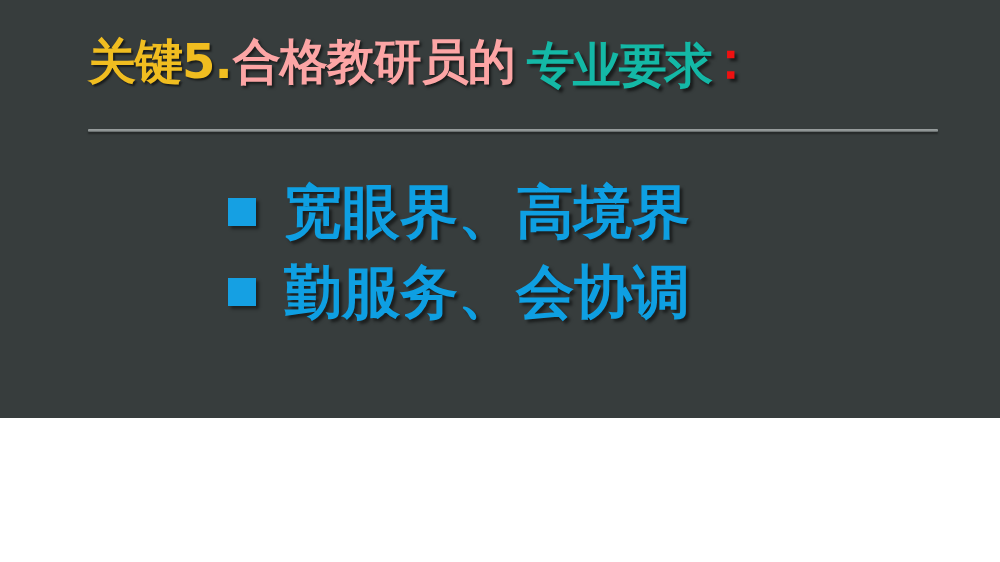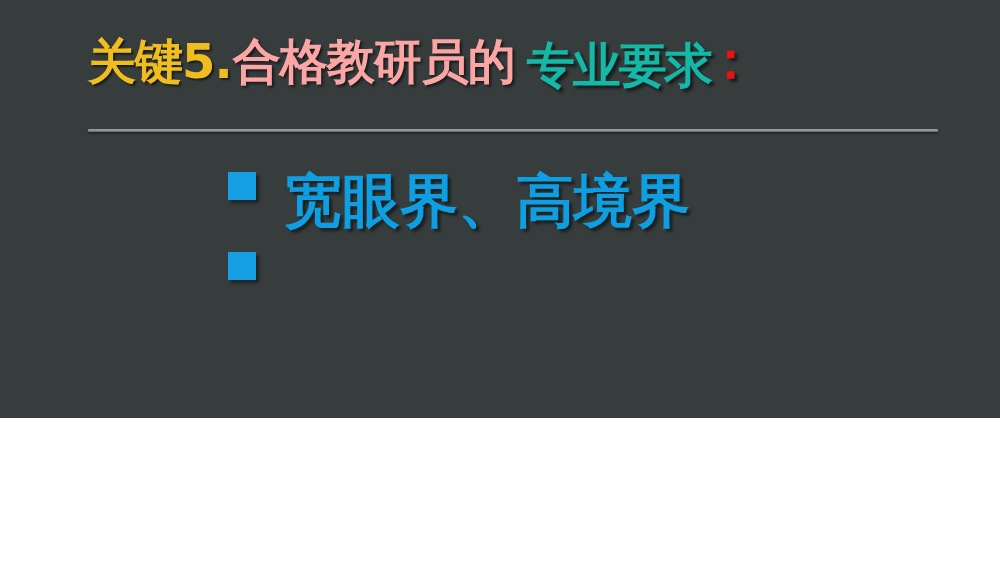--- a/index.html
+++ b/index.html
@@ -91,21 +91,21 @@
   
   #bullet-list {
     position: absolute;
     left: 228px;
     top: 172px;
     width: 720px;
   }
 
   .bullet-row {
     display: flex;
-    align-items: flex-start;
+    align-items: center;
     height: 80px;
   }
 
   .bullet-marker {
     width: 28px;
     height: 28px;
     background: #15a0e3;
     box-shadow: 3px 3px 3px rgba(0,0,0,0.45);
     flex: 0 0 auto;
     margin-right: 28px;
@@ -156,20 +156,21 @@
   <div id="bullet-list">
 
     <div class="bullet-row">
       <span class="bullet-marker"></span>
       <span class="bullet-text">宽眼界、高境界</span>
     </div>
 
 
     <div class="bullet-row">
       <span class="bullet-marker"></span>
+      <span class="bullet-text">勤服务、会协调</span>
     </div>
 
   </div>
 
   <div id="bottom-bar-hairline"></div>
   <div id="bottom-bar"></div>
 
 </div>
 
 </body></html>

